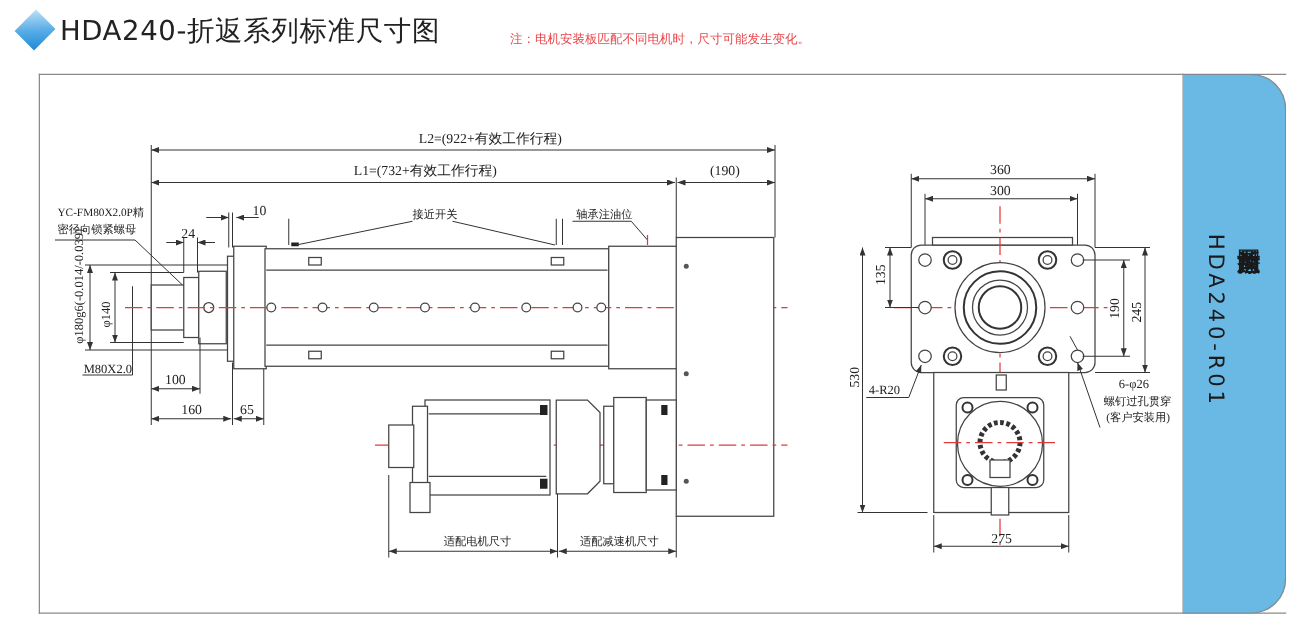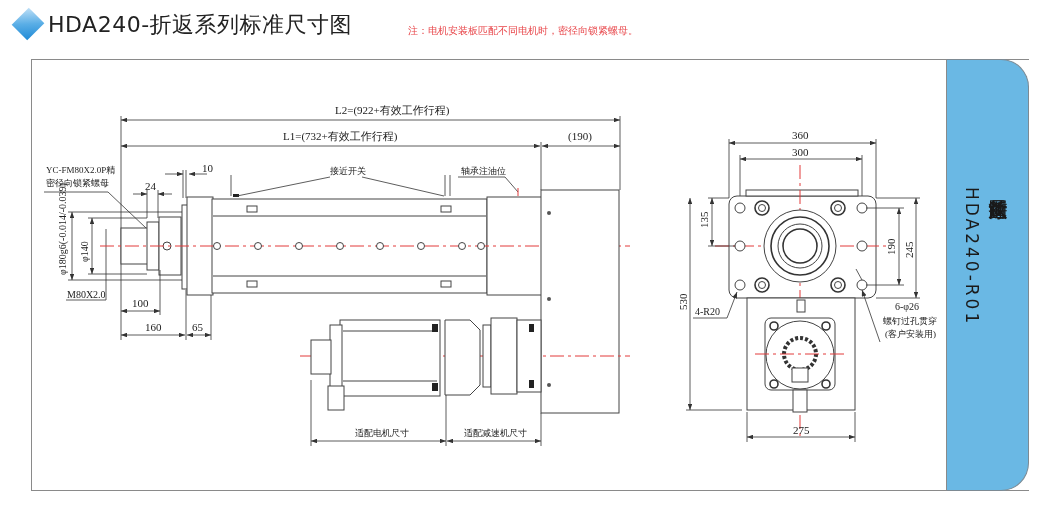--- a/index.html
+++ b/index.html
@@ -18,21 +18,21 @@
   .part { stroke:#444; stroke-width:1; fill:#fff; }
   .thick { stroke:#333; stroke-width:1.6; fill:none; }
   .center { stroke:#e23a3a; stroke-width:1; stroke-dasharray:14 4 3 4; fill:none; }
 </style>
 </head>
 <body>
 
 <div class="header">
   <div class="diamond"></div>
   <div class="title">HDA240-折返系列标准尺寸图</div>
-  <div class="note">注：电机安装板匹配不同电机时，密径向锁紧螺母。</div>
+  <div class="note">注：电机安装板匹配不同电机时，尺寸可能发生变化。</div>
 </div>
 
 <div class="frame"></div>
 <div class="frame-right"></div>
 <div class="side-tab"></div>
 <div class="side-cn">折返前法兰尺寸图</div>
 <div class="side-code">HDA240-R01</div>
 
 <svg width="1046" height="509" style="position:absolute;left:0;top:0;">
   <defs>

